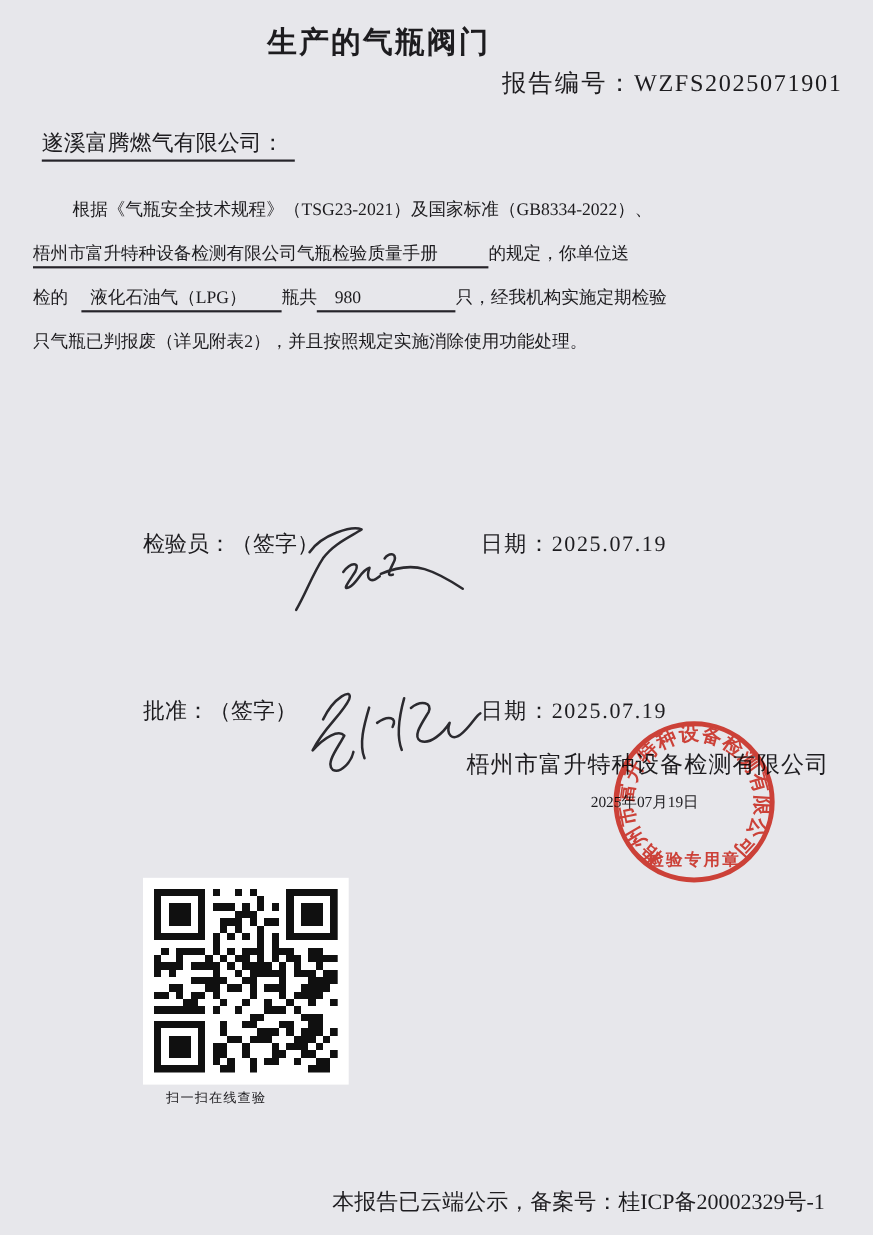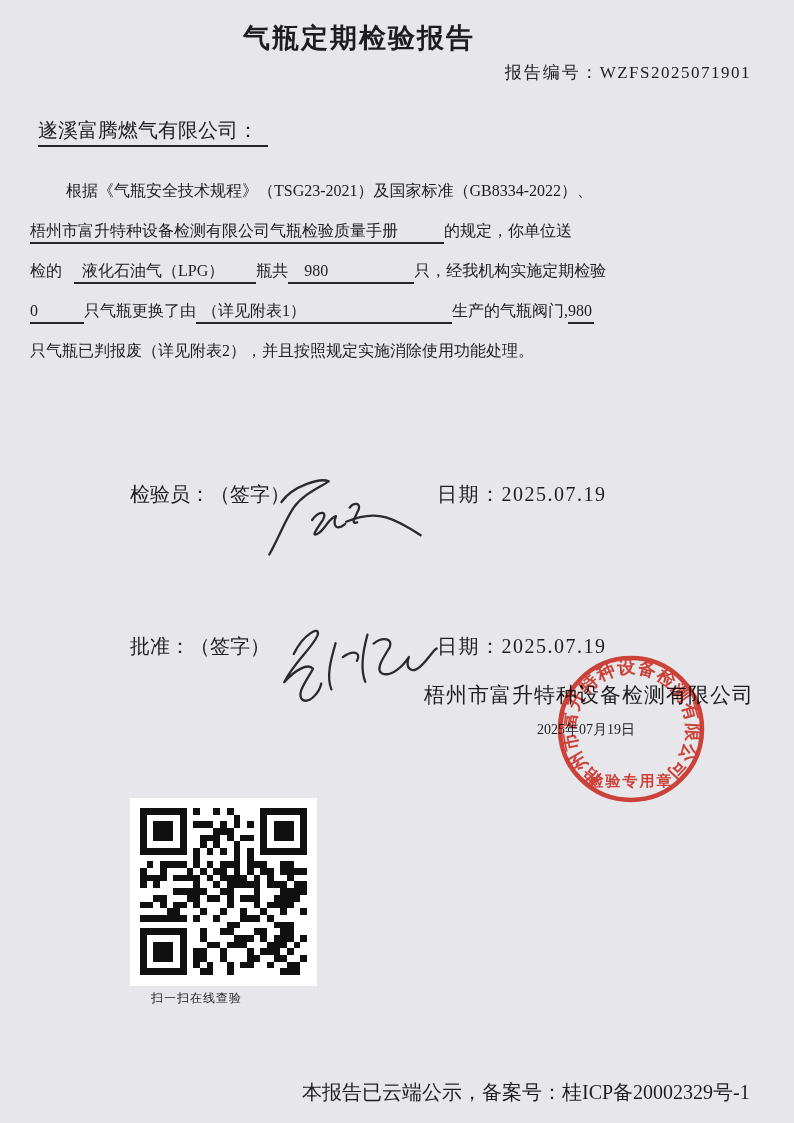--- a/index.html
+++ b/index.html
@@ -11,22 +11,22 @@
     position:relative;
     overflow:hidden;
   }
   .page { position:absolute; inset:0; }
 
   .title {
     position:absolute; left:243px; top:20px;
     font-size:27px; font-weight:bold; letter-spacing:2px; white-space:nowrap;
   }
   .report-no {
-    position:absolute; right:43px; top:61px;
-    font-size:17px; white-space:nowrap;
+    position:absolute; right:28px; top:61px;
+    font-size:22px; white-space:nowrap;
   }
   .report-no .lbl { letter-spacing:2px; }
   .report-no .val { letter-spacing:1.5px; }
 
   .addressee {
     position:absolute; left:38px; top:118px;
     font-size:20px;
     text-align:center;
   }
   .addressee span {
@@ -81,35 +81,34 @@
   .footer {
     position:absolute; left:302px; top:1079px;
     font-size:20px; white-space:nowrap;
   }
 </style>
 </head>
 <body>
 
 <div class="page">
 
-  <div class="title">气瓶定期检验报告</div>
+  <div class="title">生产的气瓶阀门</div>
 
   <div class="report-no">
     <span class="lbl">报告编号：</span><span class="val">WZFS2025071901</span>
   </div>
 
   <div class="addressee">
     <span>遂溪富腾燃气有限公司：</span>
   </div>
 
   <div class="body-text">
     <div class="bline indent"><span>根据《气瓶安全技术规程》（TSG23-2021）及国家标准（GB8334-2022）、</span></div>
     <div class="bline"><span class="u u-l2">梧州市富升特种设备检测有限公司气瓶检验质量手册</span><span>的规定，你单位送</span></div>
     <div class="bline"><span>检的</span><span class="u u-lpg">液化石油气（LPG）</span><span>瓶共</span><span class="u u-980a">980</span><span>只，经我机构实施定期检验</span></div>
-    <div class="bline"><span class="u u-0b">0</span><span>只气瓶更换了由</span><span class="u u-fb1">（详见附表1）</span><span>生产的气瓶阀门,</span><span class="u u-980b">980</span></div>
     <div class="bline"><span>只气瓶已判报废（详见附表2），并且按照规定实施消除使用功能处理。</span></div>
   </div>
 
   <div class="sign-row row-inspector">
     <span>检验员：（签字）</span>
     <span class="date">日期：2025.07.19</span>
   </div>
   <div class="sig sig-inspector">
     <svg width="175" height="90" viewBox="0 0 175 90" aria-hidden="true">
       <path d="M30,30 C42,14 70,7 78,11 C68,17 52,23 42,36 C32,50 26,66 16,82"></path>

